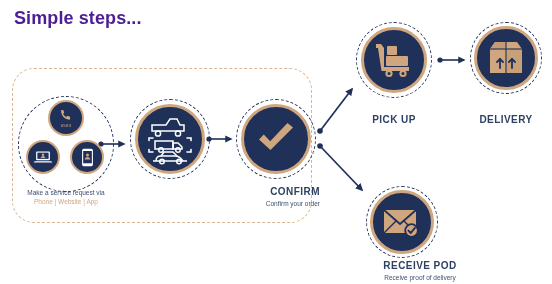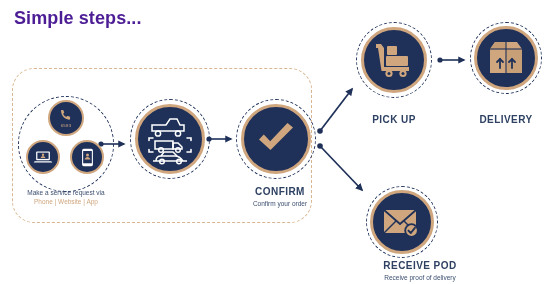--- a/index.html
+++ b/index.html
@@ -93,21 +93,21 @@
   #node-delivery .disc { left: 4px; top: 4px; width: 64px; height: 64px; }
 
   
   #node-pod { left: 366px; top: 186px; width: 72px; height: 72px; }
   #node-pod .ring { width: 72px; height: 72px; }
   #node-pod .disc { left: 4px; top: 4px; width: 64px; height: 64px; }
 
   
   #lbl-request  { left: 6px;   top: 188px; width: 120px; }
   #lbl-select   { left: 120px; top: 186px; width: 100px; }
-  #lbl-confirm  { left: 230px; top: 186px; width: 100px; }
+  #lbl-confirm  { left: 220px; top: 186px; width: 100px; text-align: right; }
   #lbl-pickup   { left: 344px; top: 114px; width: 100px; }
   #lbl-delivery { left: 456px; top: 114px; width: 100px; }
   #lbl-pod      { left: 370px; top: 260px; width: 100px; }
 </style>
 </head>
 <body>
 
 <div id="stage">
 
   <div class="title">Simple steps...</div>

